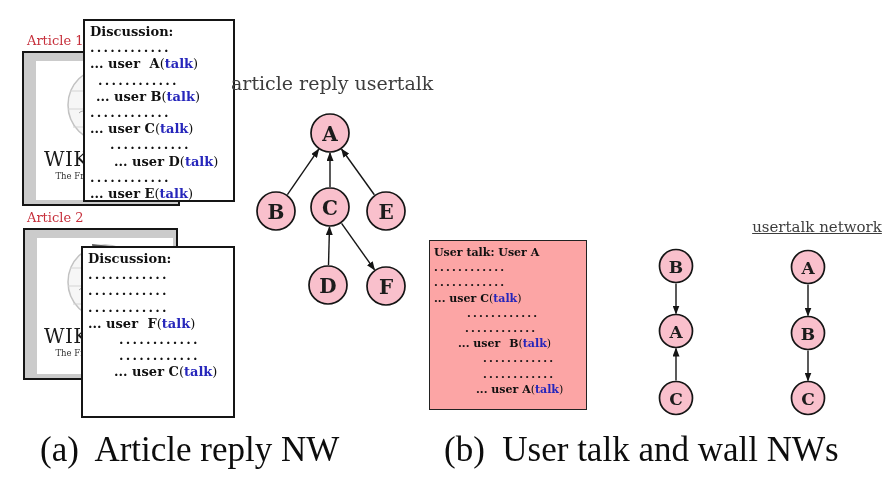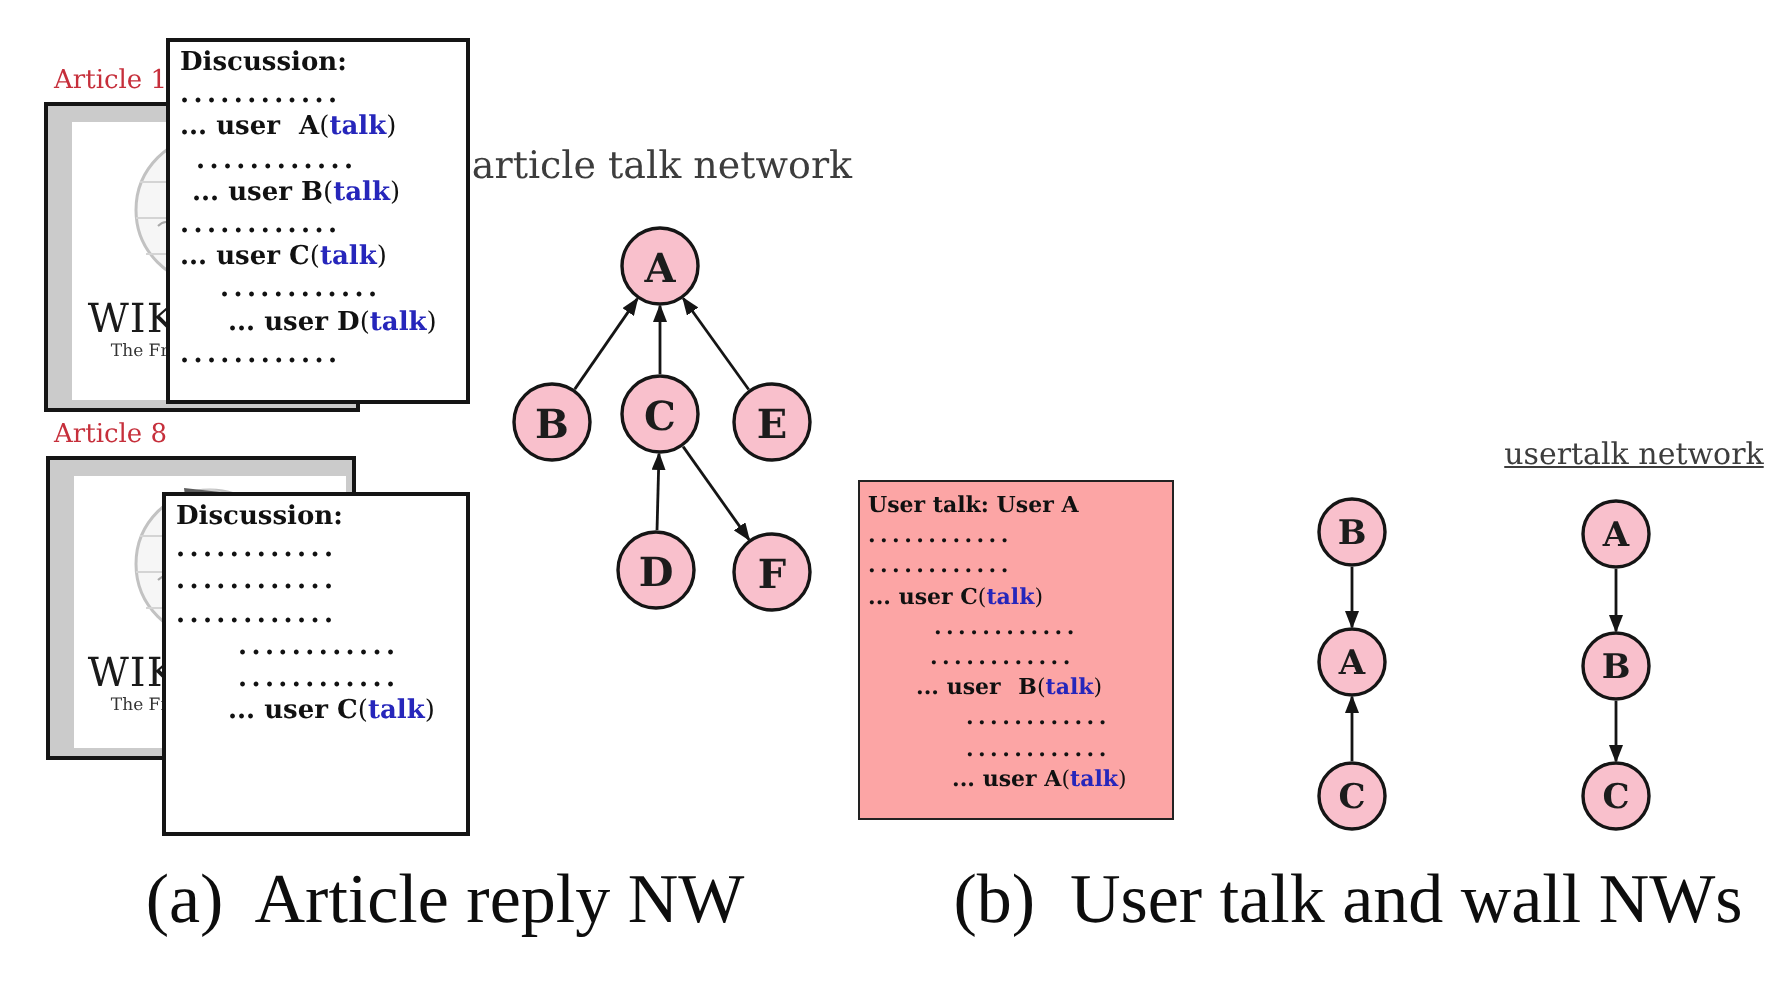--- a/index.html
+++ b/index.html
@@ -24,21 +24,21 @@
   .box-title{font-weight:bold;}
   .dots{letter-spacing:2.2px;font-weight:bold;}
   .uprefix,.uname,.talk{font-weight:bold;}
   .paren{font-weight:normal;}
 
   .net-label{color:#3d3d3d;text-align:center;white-space:nowrap;}
   .lbl-main{font-size:19px;}
   .lbl-small{font-size:15px;}
 
   .caption{font-family:"Liberation Serif",serif;font-size:35px;color:#0d0d0d;
-           text-align:center;white-space:pre;}
+           text-align:left;white-space:pre;}
 </style>
 </head>
 <body>
 
 <div class="stage">
 
   <div class="abs article-label" style="left:27px;top:33px;">Article 1</div>
 
   <div class="abs card" style="left:22px;top:51px;width:158px;height:155px;">
     <div class="page" style="left:12px;top:8px;width:138px;height:139px;">
@@ -61,23 +61,24 @@
     <div class="line box-title">Discussion:</div>
   <div class="line" style="padding-left: 0px;"><span class="dots">............</span></div>
       <div class="line" style="padding-left: 0px;"><span class="uprefix">... user </span><span class="uname" style="margin-left: 5px;">A</span><span class="paren">(</span><span class="talk" style="color: rgb(38, 38, 187);">talk</span><span class="paren">)</span></div>
       <div class="line" style="padding-left: 8px;"><span class="dots">............</span></div>
       <div class="line" style="padding-left: 6px;"><span class="uprefix">... user </span><span class="uname">B</span><span class="paren">(</span><span class="talk" style="color: rgb(38, 38, 187);">talk</span><span class="paren">)</span></div>
       <div class="line" style="padding-left: 0px;"><span class="dots">............</span></div>
       <div class="line" style="padding-left: 0px;"><span class="uprefix">... user </span><span class="uname">C</span><span class="paren">(</span><span class="talk" style="color: rgb(38, 38, 187);">talk</span><span class="paren">)</span></div>
       <div class="line" style="padding-left: 20px;"><span class="dots">............</span></div>
       <div class="line" style="padding-left: 24px;"><span class="uprefix">... user </span><span class="uname">D</span><span class="paren">(</span><span class="talk" style="color: rgb(38, 38, 187);">talk</span><span class="paren">)</span></div>
       <div class="line" style="padding-left: 0px;"><span class="dots">............</span></div>
+      <div class="line" style="padding-left: 0px;"><span class="uprefix">... user </span><span class="uname">E</span><span class="paren">(</span><span class="talk" style="color: rgb(38, 38, 187);">talk</span><span class="paren">)</span></div>
     </div>
 
-  <div class="abs article-label" style="left:27px;top:210px;">Article 8</div>
+  <div class="abs article-label" style="left:27px;top:210px;">Article 2</div>
 
   <div class="abs card" style="left:23px;top:228px;width:155px;height:152px;">
     <div class="page" style="left:12px;top:8px;width:136px;height:136px;">
       <svg width="80" height="84" style="display:block;margin:0 auto;">
         <circle cx="40" cy="44" r="37" fill="#f6f6f6" stroke="#c2c2c2" stroke-width="1.5"></circle>
         <path d="M40,7 a20,37 0 0,0 0,74" fill="none" stroke="#cfcfcf"></path>
         <path d="M40,7 a20,37 0 0,1 0,74" fill="none" stroke="#cfcfcf"></path>
         <path d="M5,30 h70 M3,48 h74 M8,66 h64" stroke="#d4d4d4" fill="none"></path>
         <path d="M27,6 L54,9 L52,25 L29,22 Z" fill="#5d5d5d"></path>
         <path d="M20,36 q4,-4 8,0 M14,52 q4,-4 8,0 M52,58 q4,-4 8,0" stroke="#a9a9a9" fill="none"></path>
@@ -87,26 +88,27 @@
       <div class="wiki-title">WIKIPEDIA</div>
       <div class="wiki-sub">The Free Encyclopedia</div>
     </div>
   </div>
 
   <div class="abs disc-box" style="left:81px;top:246px;width:154px;height:172px;">
     <div class="line box-title">Discussion:</div>
   <div class="line" style="padding-left: 0px;"><span class="dots">............</span></div>
       <div class="line" style="padding-left: 0px;"><span class="dots">............</span></div>
       <div class="line" style="padding-left: 0px;"><span class="dots">............</span></div>
+      <div class="line" style="padding-left: 0px;"><span class="uprefix">... user </span><span class="uname" style="margin-left: 5px;">F</span><span class="paren">(</span><span class="talk" style="color: rgb(38, 38, 187);">talk</span><span class="paren">)</span></div>
       <div class="line" style="padding-left: 31px;"><span class="dots">............</span></div>
       <div class="line" style="padding-left: 31px;"><span class="dots">............</span></div>
       <div class="line" style="padding-left: 26px;"><span class="uprefix">... user </span><span class="uname">C</span><span class="paren">(</span><span class="talk" style="color: rgb(38, 38, 187);">talk</span><span class="paren">)</span></div>
     </div>
 
-  <div class="abs net-label lbl-main" style="left:231px;top:72px;width:200px;">article talk network</div>
+  <div class="abs net-label lbl-main" style="left:231px;top:72px;width:200px;">article reply usertalk</div>
   <svg class="abs" style="left:240px;top:100px;" width="180" height="210">
       <defs>
         <marker id="arr0" markerWidth="9" markerHeight="7" refX="8" refY="3.5" orient="auto" markerUnits="userSpaceOnUse">
           <path d="M0,0 L9,3.5 L0,7 Z" fill="#151515"></path>
         </marker>
       </defs>
       <line x1="47.384199576606164" y1="94.55615616712443" x2="78.61580042339384" y2="49.44384383287557" stroke="#151515" stroke-width="1.4" marker-end="url(#arr0)"></line>
       <line x1="90" y1="87" x2="90" y2="53" stroke="#151515" stroke-width="1.4" marker-end="url(#arr0)"></line>
       <line x1="134.33586433817203" y1="94.75352532816818" x2="101.66413566182797" y2="49.24647467183182" stroke="#151515" stroke-width="1.4" marker-end="url(#arr0)"></line>
       <line x1="88.51265201585102" y1="165.00657138181037" x2="89.48734798414898" y2="126.99342861818963" stroke="#151515" stroke-width="1.4" marker-end="url(#arr0)"></line>

